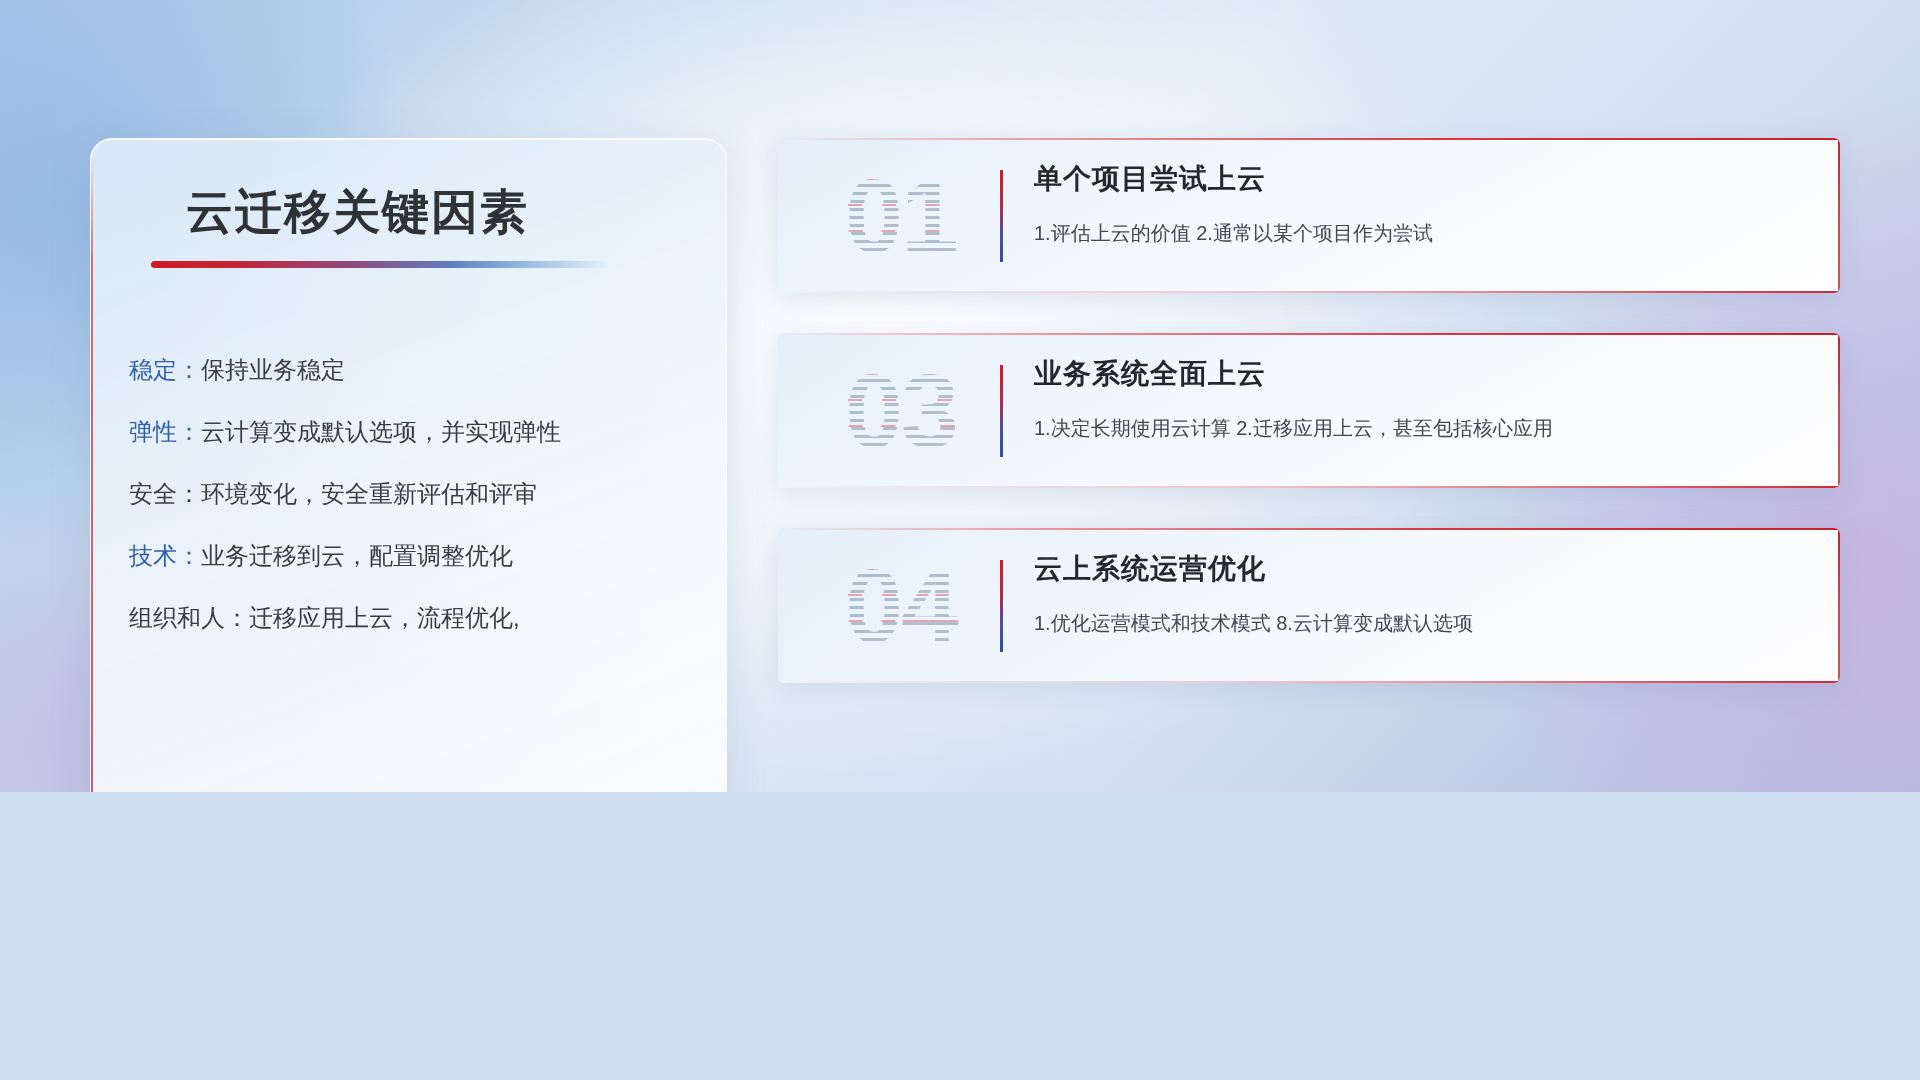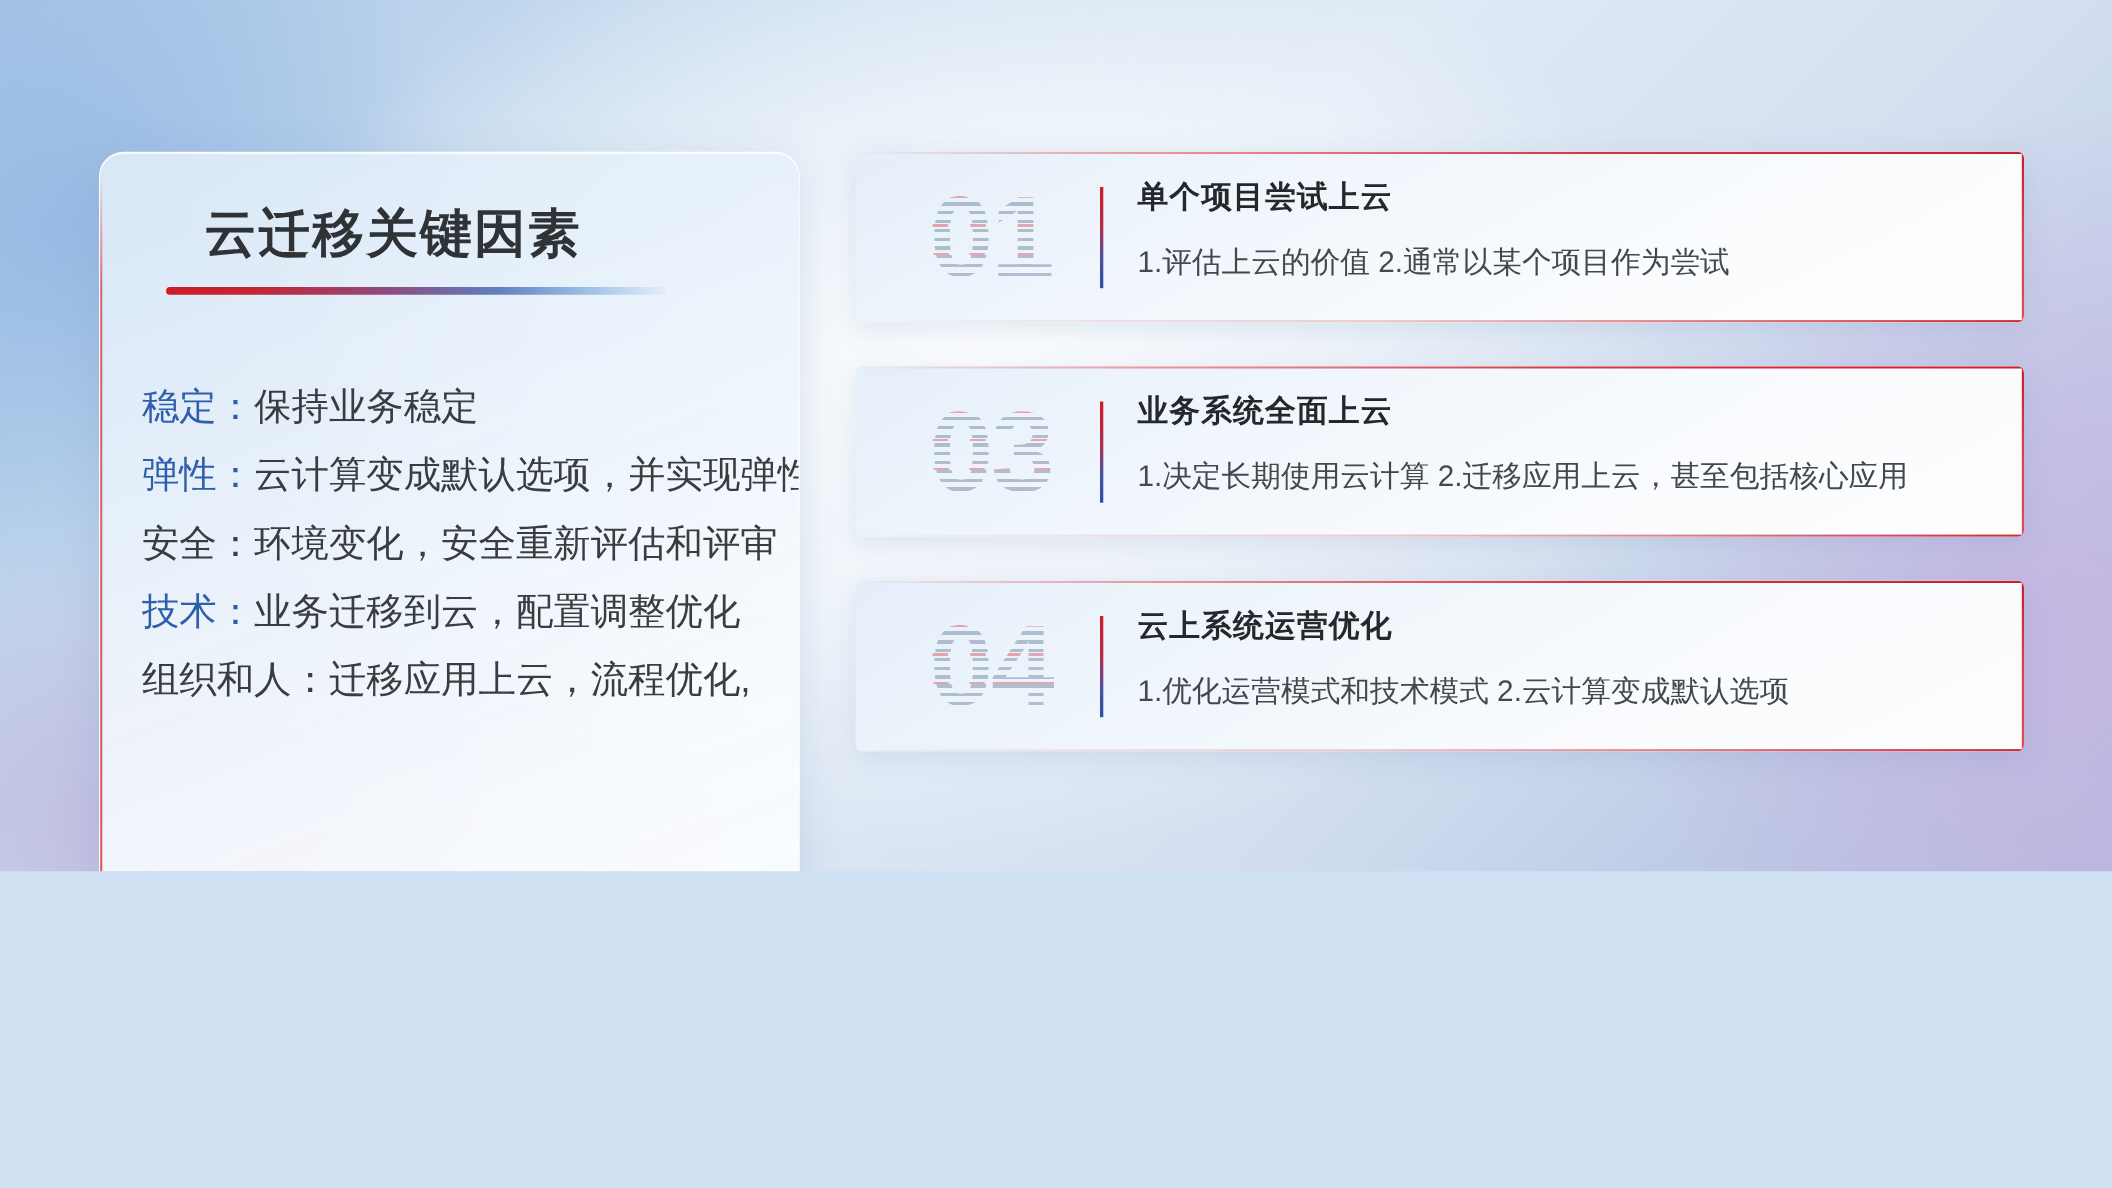--- a/index.html
+++ b/index.html
@@ -42,21 +42,21 @@
   }
   #panel-rule{
     position:absolute;left:60px;top:122px;width:455px;height:7px;border-radius:4px;
     background:linear-gradient(90deg,#d01a28 0%,#c52535 18%,#8f4a7e 44%,#5f7fc0 66%,#9dc0e4 84%,rgba(200,225,245,0.15) 100%);
   }
   #panel-list{
     position:absolute;left:38px;top:200px;right:26px;
   }
   .pl-row{
     height:62px;line-height:62px;white-space:nowrap;
-    font-size:34px;color:#3a3d40;
+    font-size:24px;color:#3a3d40;
   }
   .pl-row .k{font-weight:500;}
   .pl-row .k.blue{color:#2f5fab;}
   .pl-row .k.gray{color:#3a3d40;text-align:right;}
   .pl-row .v{color:#3a3d40;}
   .pl-row.cont{color:#3a3d40;}
 
   
   #cards{position:absolute;left:778px;top:138px;width:1062px;}
   .card{
@@ -102,21 +102,21 @@
   .card .divider{
     position:absolute;left:222px;top:32px;width:3px;height:92px;
     background:linear-gradient(180deg,#cf1b27 0%,#b02a49 40%,#4a4fa0 72%,#2b4fa8 100%);
   }
   .card .c-title{
     position:absolute;left:256px;top:22px;
     font-size:28px;font-weight:bold;color:#24282b;letter-spacing:1px;white-space:nowrap;
   }
   .card .c-sub{
     position:absolute;left:256px;top:82px;
-    font-size:27px;color:#44484c;white-space:nowrap;
+    font-size:20px;color:#44484c;white-space:nowrap;
   }
 </style>
 </head>
 <body>
 
 <div id="stage">
 
   <div id="left-panel">
     <div class="edge-left"></div>
     <div class="edge-bottom"></div>
@@ -169,17 +169,17 @@
     </div>
 
     <div class="card">
       <div class="rule-top"></div>
       <div class="rule-right"></div>
       <div class="rule-bottom"></div>
       <div class="num">04</div>
       <div class="num-tint">04</div>
       <div class="divider"></div>
       <div class="c-title">云上系统运营优化</div>
-      <div class="c-sub">1.优化运营模式和技术模式   2.云计算变成默认选项</div>
+      <div class="c-sub">1.优化运营模式和技术模式   8.云计算变成默认选项</div>
     </div>
 
   </div>
 </div>
 
 </body></html>

